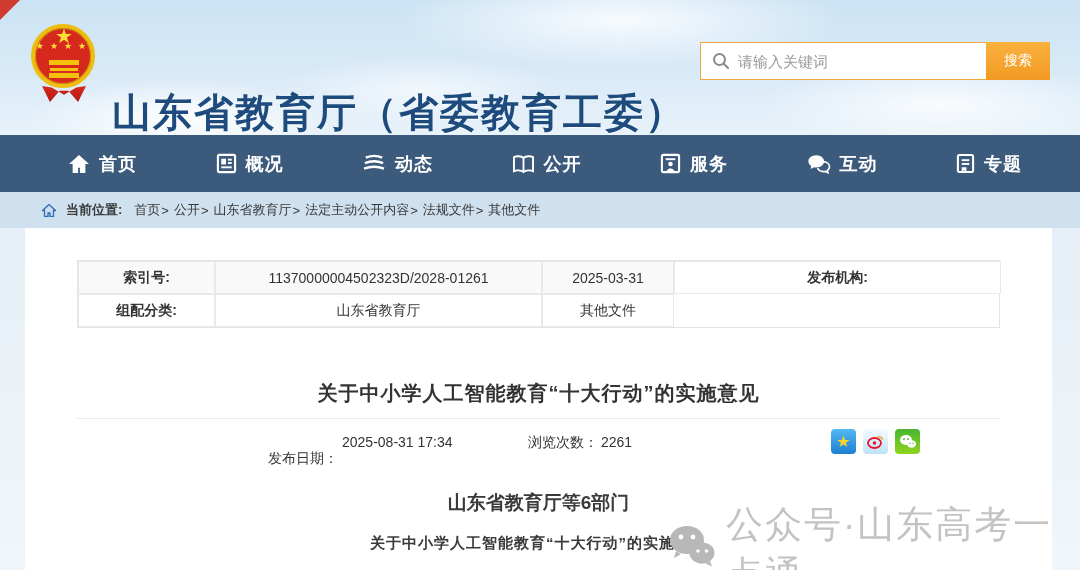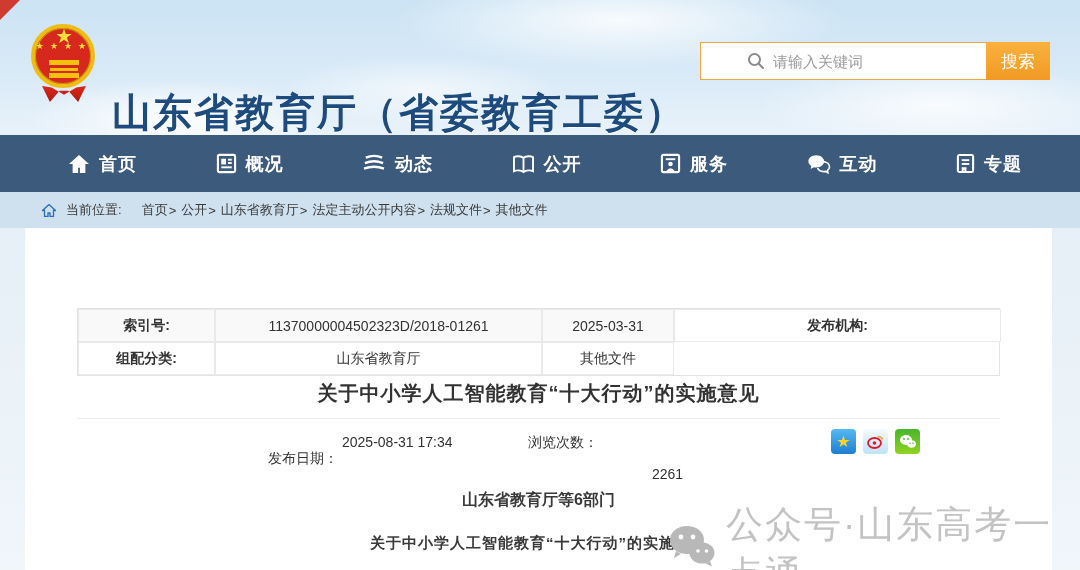--- a/index.html
+++ b/index.html
@@ -29,73 +29,73 @@
   .emblem-gate { position:absolute; left:50%; top:38px; transform:translateX(-50%);
       width:30px; height:5px; background:#f4c20d; box-shadow:0 7px 0 -1px #f4c20d, 0 13px 0 0 #f4c20d; }
   .emblem-ribbon { position:absolute; left:14px; top:64px; width:44px; height:16px;
       background:linear-gradient(180deg,#d7281d,#b21a10);
       clip-path:polygon(0 0,18% 100%,40% 30%,60% 30%,82% 100%,100% 0,78% 10%,50% 55%,22% 10%); }
 
   .site-title { position:absolute; left:112px; top:38px; font-size:39px; font-weight:bold;
       color:#1d4b7d; letter-spacing:2px; text-shadow:0 1px 0 rgba(255,255,255,.8);margin-top:48px; }
 
   .searchbar { position:absolute; left:700px; top:42px; width:350px; height:38px;
-      background:#fff; border:1px solid #f0a83c; display:flex; align-items:center;padding-left:35px; }
+      background:#fff; border:1px solid #f0a83c; display:flex; align-items:center; }
   .search-icon { margin-left:11px; display:flex; }
   .search-input { flex:1; border:none; outline:none; height:100%; padding:0 8px;
       font-size:15px; color:#333; background:transparent; font-family:inherit; }
   .search-input::placeholder { color:#9a9a9a; }
   .search-btn { width:64px; height:38px; margin:-1px -1px -1px 0; border:none; cursor:pointer;
-      background:linear-gradient(180deg,#f9b13e,#f29a23); color:#fff; font-size:17px; font-family:inherit; }
+      background:linear-gradient(180deg,#f9b13e,#f29a23); color:#fff; font-size:14px; font-family:inherit; }
 
   
   .nav { position:absolute; left:0; top:135px; width:1080px; height:57px; background:#3c5a7b;
       display:flex; align-items:center; justify-content:space-between; padding:0 58px 0 68px; }
   .nav-item { display:flex; align-items:center; gap:9px; cursor:pointer; }
   .nav-item svg { display:block; }
   .nav-label { color:#fff; font-size:18px; font-weight:bold; letter-spacing:1px; }
 
   
   .breadcrumb { position:absolute; left:0; top:192px; width:1080px; height:36px; background:#cfe0ee;
       display:flex; align-items:center; padding-left:42px; font-size:13px; color:#3a3a3a; }
   .bc-home { display:flex; margin-right:10px; }
-  .bc-prefix { margin-right:20px; }
+  .bc-prefix { margin-right:12px;font-weight:bold; }
   .crumb { color:#3a3a3a; cursor:pointer; }
   .bc-sep { margin:0 5px 0 1px; color:#3a3a3a; }
 
   
   .card { position:absolute; left:25px; top:228px; width:1027px; height:342px; background:#fff; }
 
   .info-table { position:absolute; left:52px; top:32px; width:923px;
       display:grid; grid-template-columns:137px 327px 132px 327px;
-      border:1px solid #e3e3e3; border-collapse:collapse;margin-top:48px; }
+      border:1px solid #e3e3e3; border-collapse:collapse; }
   .cell { border:1px solid #e9e9e9; height:33px; display:flex; align-items:center; justify-content:center;
       font-size:14px; color:#333; }
   .cell.label { font-weight:bold; }
   .cell.r1 { background:#f9f9f9; }
   .cell.r2 { background:#fff; }
 
   .article-title { position:absolute; left:0; top:152px; width:100%; text-align:center;
       font-size:20px; font-weight:bold; color:#333; letter-spacing:1px; }
   .title-divider { position:absolute; left:52px; top:190px; width:923px; height:0; border-top:1px solid #ebebeb; }
 
   .meta-row { position:absolute; left:0; top:200px; width:100%; height:28px; font-size:14px; color:#333; }
   .meta-publish-label { position:absolute; left:243px; top:22px; }
   .meta-publish-value { position:absolute; left:317px; top:6px; }
   .meta-views-label { position:absolute; left:503px; top:6px; }
-  .meta-views-value { position:absolute; left:627px; top:6px;margin-top:32px; }
+  .meta-views-value { position:absolute; left:576px; top:6px; }
   .share-group { position:absolute; left:806px; top:1px; display:flex; gap:7px; }
   .share-icon { width:25px; height:25px; border-radius:4px; cursor:pointer; position:relative;
       display:flex; align-items:center; justify-content:center; }
   .share-qzone { background:linear-gradient(180deg,#54b9f2,#1e7fd2); color:#ffd427; font-size:16px; }
   .share-weibo { background:linear-gradient(180deg,#f4fbff,#bfe2f5); }
   .share-wechat { background:linear-gradient(180deg,#47b62e,#8fd41f); }
 
   .body-line1 { position:absolute; left:0; top:262px; width:100%; text-align:center;
-      font-size:16px; font-weight:bold; color:#3a3a3a; }
+      font-size:19px; font-weight:bold; color:#3a3a3a; }
   .body-line2 { position:absolute; left:0; top:306px; width:100%; text-align:center;
       font-size:15px; font-weight:bold; color:#3a3a3a; letter-spacing:1px; }
 
   
   .watermark { position:absolute; left:668px; top:500px; display:flex; align-items:center; gap:10px;
       color:#c3c3c3; font-size:37px; letter-spacing:2px; pointer-events:none; }
 </style>
 </head>
 <body>
 
@@ -216,21 +216,21 @@
     <span class="bc-sep">&gt;</span>
     <span class="crumb">法规文件</span>
     <span class="bc-sep">&gt;</span>
     <span class="crumb">其他文件</span>
   </div>
 
   <div class="card">
 
     <div class="info-table">
       <div class="cell label r1">索引号:</div>
-      <div class="cell r1">11370000004502323D/2018-01261</div>
+      <div class="cell r1">11370000004502323D/2028-01261</div>
       <div class="cell r1">2025-03-31</div>
       <div class="cell label r2">发布机构:</div>
       <div class="cell label r2">组配分类:</div>
       <div class="cell r2">山东省教育厅</div>
       <div class="cell r2">其他文件</div>
     </div>
 
     <div class="article-title">关于中小学人工智能教育“十大行动”的实施意见</div>
     <div class="title-divider"></div>
 

